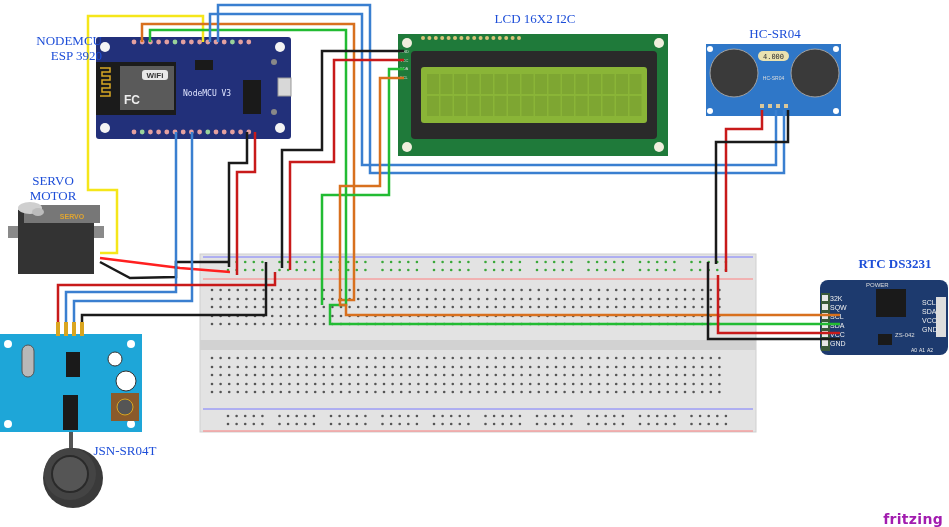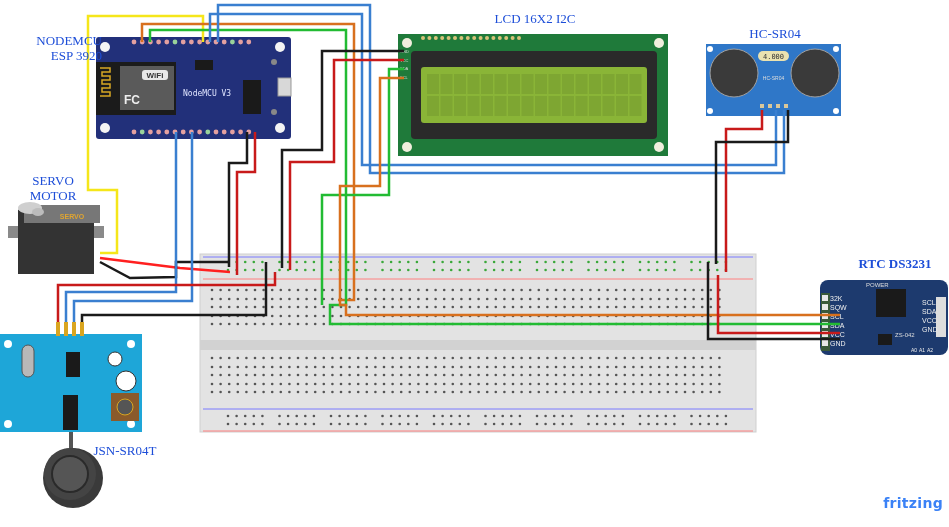--- a/index.html
+++ b/index.html
@@ -1,21 +1,21 @@
 <!DOCTYPE html>
 <html><head>
 <meta charset="utf-8">
 <style>
   html, body { margin:0; padding:0; background:#ffffff; }
   body { width:949px; height:527px; position:relative; overflow:hidden; font-family:"Liberation Serif", serif; }
   .label { position:absolute; font-family:"Liberation Serif", serif; font-size:13px; color:#1d4ed8; text-align:center; line-height:15px; white-space:nowrap; }
   svg { position:absolute; left:0; top:0; }
   .mono { font-family:"DejaVu Sans Mono", monospace; }
   .sans { font-family:"Liberation Sans", sans-serif; }
-  .brand { position:absolute; right:6px; bottom:16px; font-family:"DejaVu Sans", sans-serif; font-size:14px; color:#3b82f6; font-weight:bold; letter-spacing:0.3px;margin-top:15px; }
+  .brand { position:absolute; right:6px; bottom:0; font-family:"DejaVu Sans", sans-serif; font-size:14px; color:#a21caf; font-weight:bold; letter-spacing:0.3px;margin-top:15px; }
 </style>
 </head>
 <body>
 
 <svg width="949" height="527" viewBox="0 0 949 527" xmlns="http://www.w3.org/2000/svg">
 
   <g>
     <rect x="200" y="254" width="556" height="178" fill="#e3e3e3" stroke="#cfcfcf"></rect>
     <rect x="200" y="340" width="556" height="10" fill="#d2d2d2"></rect>
     <line x1="203" y1="257" x2="753" y2="257" stroke="#7a7aff" stroke-width="1"></line>

